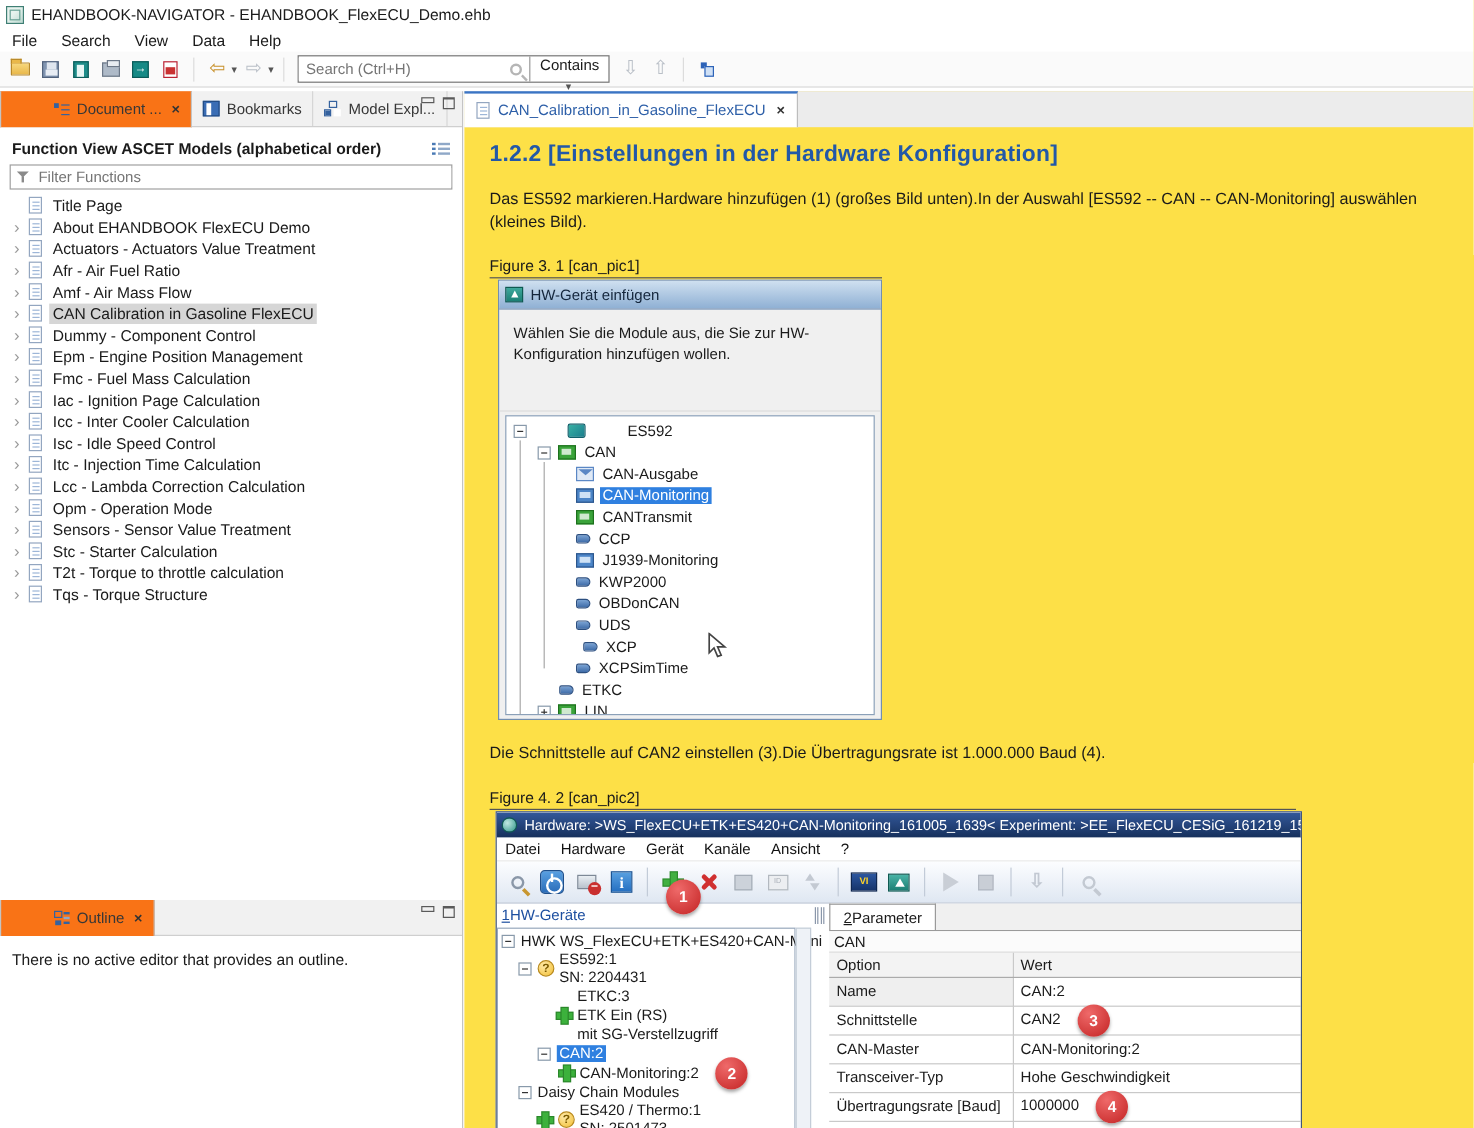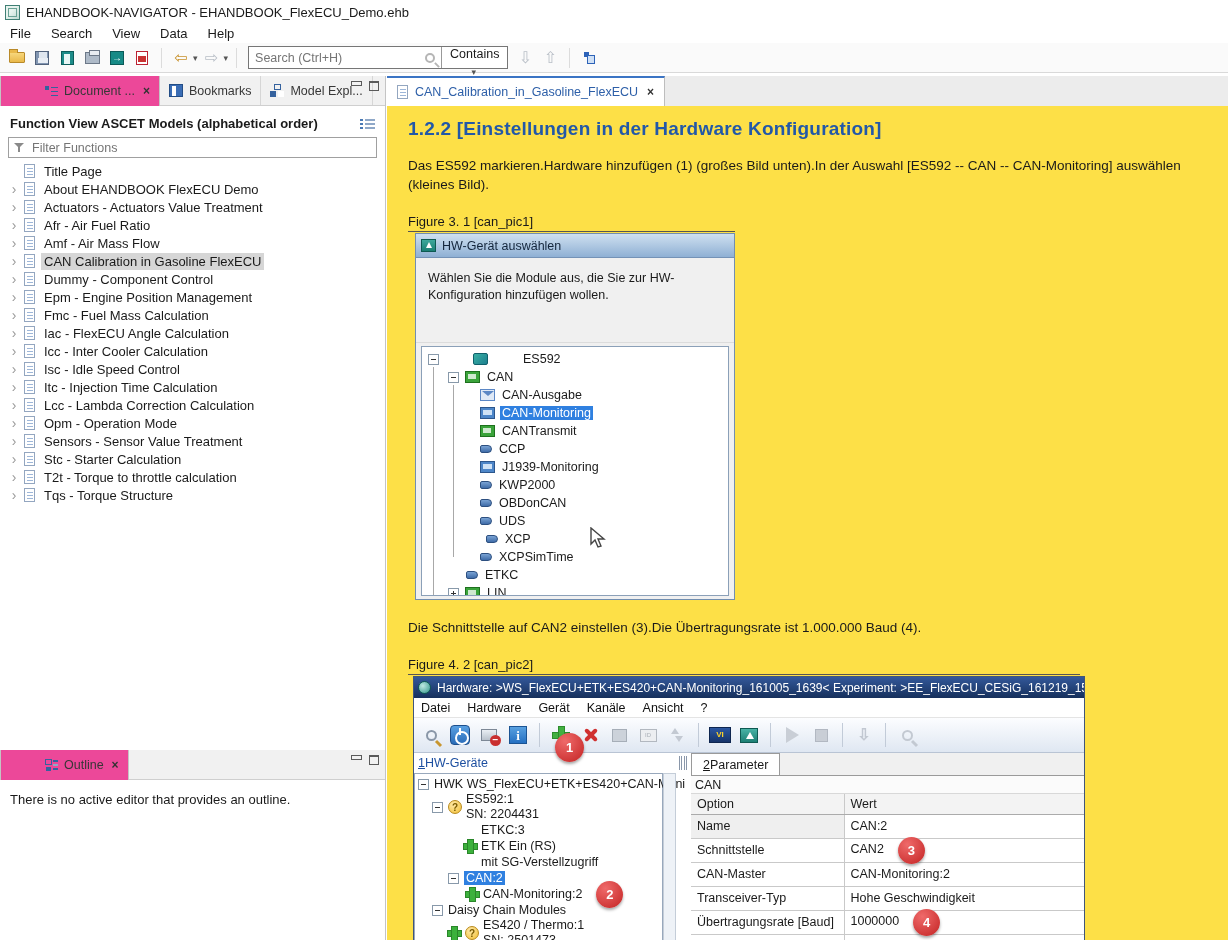--- a/index.html
+++ b/index.html
@@ -42,21 +42,21 @@
   .mag::after { content:""; position:absolute; width:2px; height:6px; background:#b5b5b5; transform:rotate(-45deg); left:9px; top:7px; }
   .contains { display:flex; align-items:center; gap:6px; padding:0 8px; border-left:1px solid #999; height:100%; font-size:12.5px;flex-direction:column; }
   .i-struct { width:14px; height:14px; position:relative; }
   .i-struct::before { content:""; position:absolute; left:2px; top:1px; width:5px; height:5px; background:#2d63b8; }
   .i-struct::after { content:""; position:absolute; right:1px; bottom:1px; width:6px; height:7px; border:1px solid #2d63b8; background:#cfe0f5; }
 
   
   #sidebar { left:0; top:76px; width:386px; height:674px; border-right:1px solid #c4c4c4; background:#fff; }
   .tabstrip { height:30px; background:#f1f1f1; border-bottom:1px solid #cfcfcf; display:flex; align-items:stretch; position:relative; }
   .ptab { display:flex; align-items:center; gap:6px; padding:0 9px; font-size:12.5px; color:#373737; border-right:1px solid #d6d6d6; }
-  .ptab.active { background:#ec4899; border-right:1px solid #c4c4c4; border-left:1px solid #c4c4c4; margin-bottom:-1px;padding-left:44px; }
+  .ptab.active { background:#f97316; border-right:1px solid #c4c4c4; border-left:1px solid #c4c4c4; margin-bottom:-1px;padding-left:44px; }
   .closex { font-weight:bold; font-size:12px; color:#333; margin-left:2px; }
   .minmax { position:absolute; right:6px; top:5px; display:flex; gap:8px; }
   .btn-min { width:10px; height:9px; position:relative; }
   .btn-min::after { content:""; position:absolute; left:0; top:0; width:9px; height:3px; border:1px solid #5a5a5a; }
   .btn-max { width:10px; height:10px; border:1px solid #5a5a5a; border-top-width:2px; }
   .ico-doctree { width:13px; height:13px; position:relative; }
   .ico-doctree::before { content:""; position:absolute; left:0; top:1px; width:4px; height:4px; background:#35629e; }
   .ico-doctree::after { content:""; position:absolute; left:6px; top:2px; width:7px; height:1px; background:#35629e; box-shadow:0 4px 0 #35629e, 0 8px 0 #35629e; }
   .ico-bookmarks { width:14px; height:13px; background:#3a6db5; border:1px solid #234d86; position:relative; }
   .ico-bookmarks::before { content:""; position:absolute; left:2px; top:1px; width:4px; height:10px; background:#fff; }
@@ -330,21 +330,21 @@
         <span class="lbl">Epm - Engine Position Management</span>
       </div>
     <div class="trow">
         <span class="chev">›</span>
         <span class="doc"></span>
         <span class="lbl">Fmc - Fuel Mass Calculation</span>
       </div>
     <div class="trow">
         <span class="chev">›</span>
         <span class="doc"></span>
-        <span class="lbl">Iac - FlexECU Angle Calculation</span>
+        <span class="lbl">Iac - Ignition Page Calculation</span>
       </div>
     <div class="trow">
         <span class="chev">›</span>
         <span class="doc"></span>
         <span class="lbl">Icc - Inter Cooler Calculation</span>
       </div>
     <div class="trow">
         <span class="chev">›</span>
         <span class="doc"></span>
         <span class="lbl">Isc - Idle Speed Control</span>
@@ -411,21 +411,21 @@
     </span>
   </div>
   <div id="maincontent">
     <h1 class="sect">1.2.2 [Einstellungen in der Hardware Konfiguration]</h1>
     <p class="para">Das ES592 markieren.Hardware hinzufügen (1) (großes Bild unten).In der Auswahl [ES592 -- CAN -- CAN-Monitoring] auswählen (kleines Bild).</p>
     <div class="figcap w1">Figure 3. 1 [can_pic1]</div>
 
     <div id="fig1">
       <div class="dlg-title">
         <span class="ico-etas"></span>
-        <span>HW-Gerät auswählen</span>
+        <span>HW-Gerät einfügen</span>
       </div>
       <div class="dlg-body">Wählen Sie die Module aus, die Sie zur HW-Konfiguration hinzufügen wollen.</div>
       <div class="dlg-tree">
         <div class="vline" style="left:11px; top:20px; height:228px;"></div>
         <div class="vline" style="left:31px; top:38px; height:172px;"></div>
         <div class="drow" style="padding-left:6px;gap:28px;">
             <span class="exp"></span>
             <span class="n-ico ic-device"></span>
             <span class="dl">ES592</span>
           </div>

